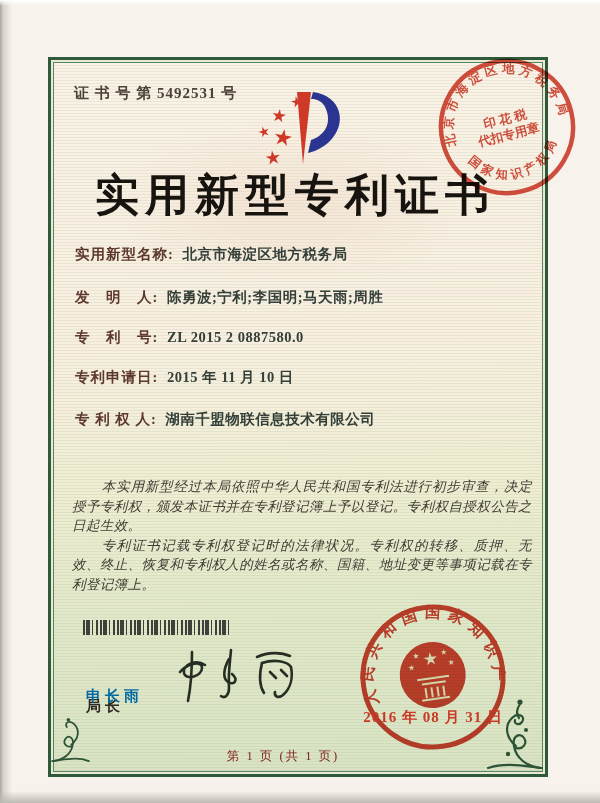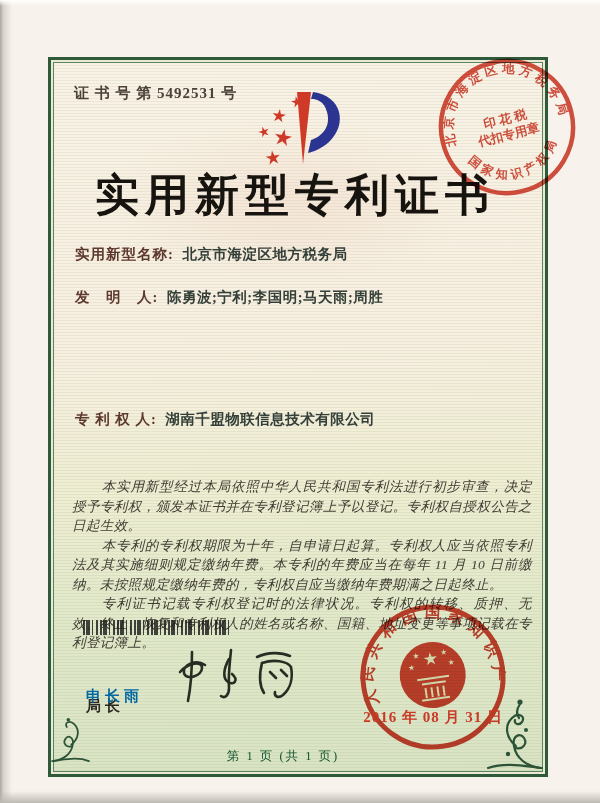--- a/index.html
+++ b/index.html
@@ -49,21 +49,21 @@
   .signature{position:absolute;left:162px;top:644px;}
 
   .official-seal{position:absolute;left:356px;top:600px;transform:rotate(-8deg);
     mix-blend-mode:multiply;opacity:.95;}
   .seal-date{position:absolute;left:348px;top:708px;width:170px;text-align:center;
     font-size:15px;font-weight:bold;color:#c93a26;letter-spacing:1px;}
   .tax-seal{position:absolute;left:434px;top:54px;transform:rotate(-14deg);
     mix-blend-mode:multiply;opacity:.88;}
 
   .footer-page{position:absolute;left:28px;top:748px;width:510px;text-align:center;
-    font-size:12.5px;color:#14532d;letter-spacing:2px;}
+    font-size:12.5px;color:#7f1d1d;letter-spacing:2px;}
 
   .orn-br{position:absolute;left:486px;top:688px;}
   .orn-bl{position:absolute;left:50px;top:702px;transform:scaleX(-1);}
 </style>
 </head>
 <body>
 
 <div class="page">
   <div class="frame"></div>
   <div class="edge-left"></div>
@@ -87,28 +87,35 @@
   <div class="title">实用新型专利证书</div>
 
   <div class="field f0">
     <span class="lbl">实用新型名称:</span>
     <span class="val">北京市海淀区地方税务局</span>
   </div>
   <div class="field f1">
     <span class="lbl">发　明　人:</span>
     <span class="val">陈勇波;宁利;李国明;马天雨;周胜</span>
   </div>
+  <div class="field f2">
+    <span class="lbl">专　利　号:</span>
+    <span class="val">ZL 2015 2 0887580.0</span>
+  </div>
+  <div class="field f3">
+    <span class="lbl">专利申请日:</span>
+    <span class="val">2015 年 11 月 10 日</span>
+  </div>
   <div class="field f4">
     <span class="lbl">专 利 权 人:</span>
     <span class="val">湖南千盟物联信息技术有限公司</span>
   </div>
 
   <div class="body-text">
     <p>本实用新型经过本局依照中华人民共和国专利法进行初步审查，决定授予专利权，颁发本证书并在专利登记簿上予以登记。专利权自授权公告之日起生效。</p>
-    <p>本专利的专利权期限为十年，自申请日起算。专利权人应当依照专利法及其实施细则规定缴纳年费。本专利的年费应当在每年 11 月 10 日前缴纳。未按照规定缴纳年费的，专利权自应当缴纳年费期满之日起终止。</p>
     <p>专利证书记载专利权登记时的法律状况。专利权的转移、质押、无效、终止、恢复和专利权人的姓名或名称、国籍、地址变更等事项记载在专利登记簿上。</p>
   </div>
 
   <div class="barcode"></div>
 
   <div class="sig-title">局长</div>
   <div class="sig-name">申长雨</div>
 
   <svg class="signature" width="150" height="64" viewBox="0 0 150 64">
     <g fill="none" stroke="#262d22" stroke-width="2.6" stroke-linecap="round">

